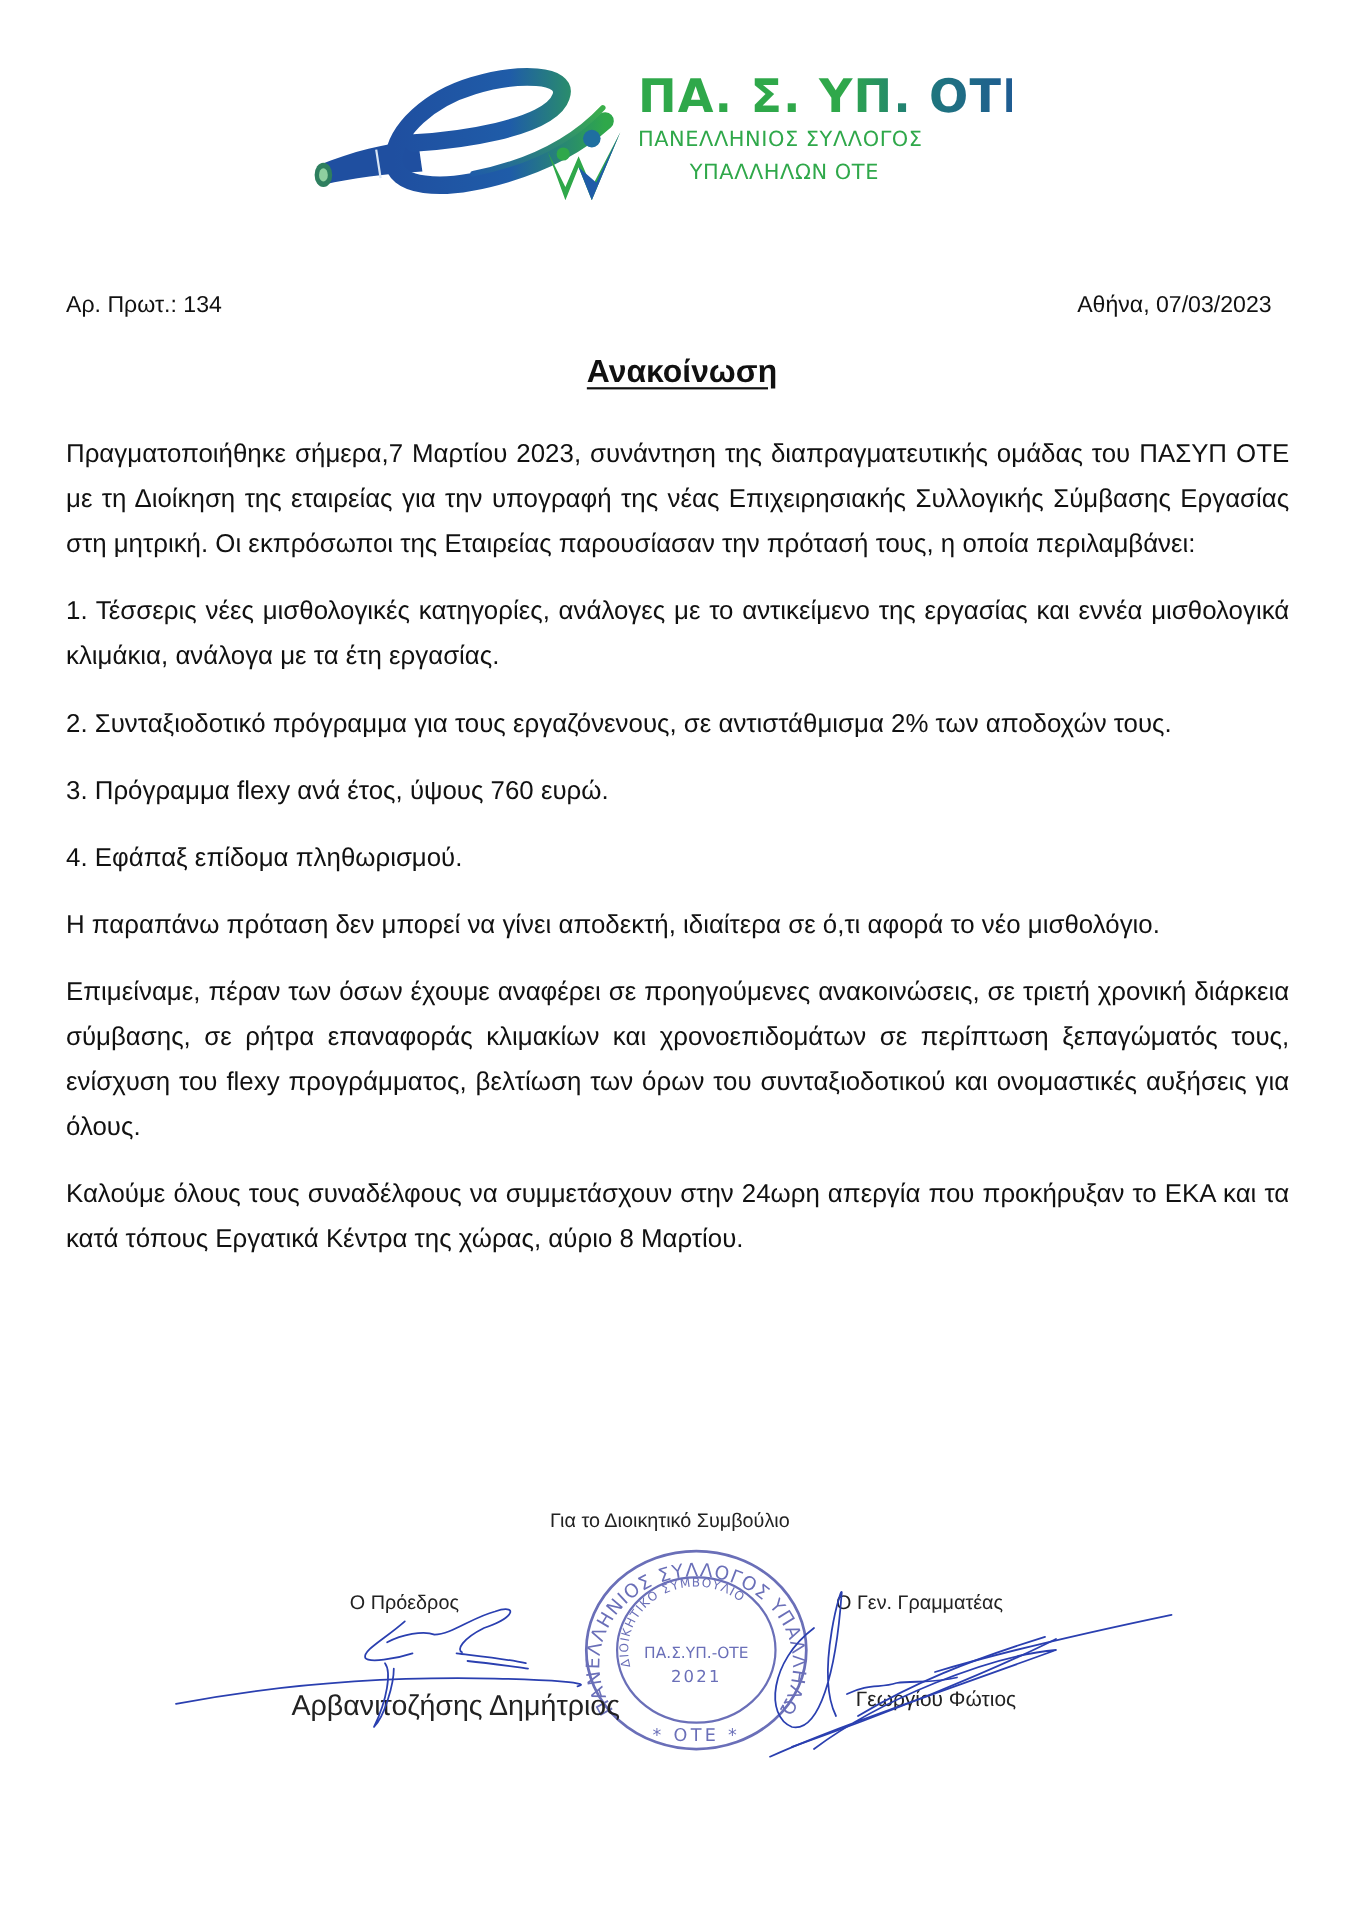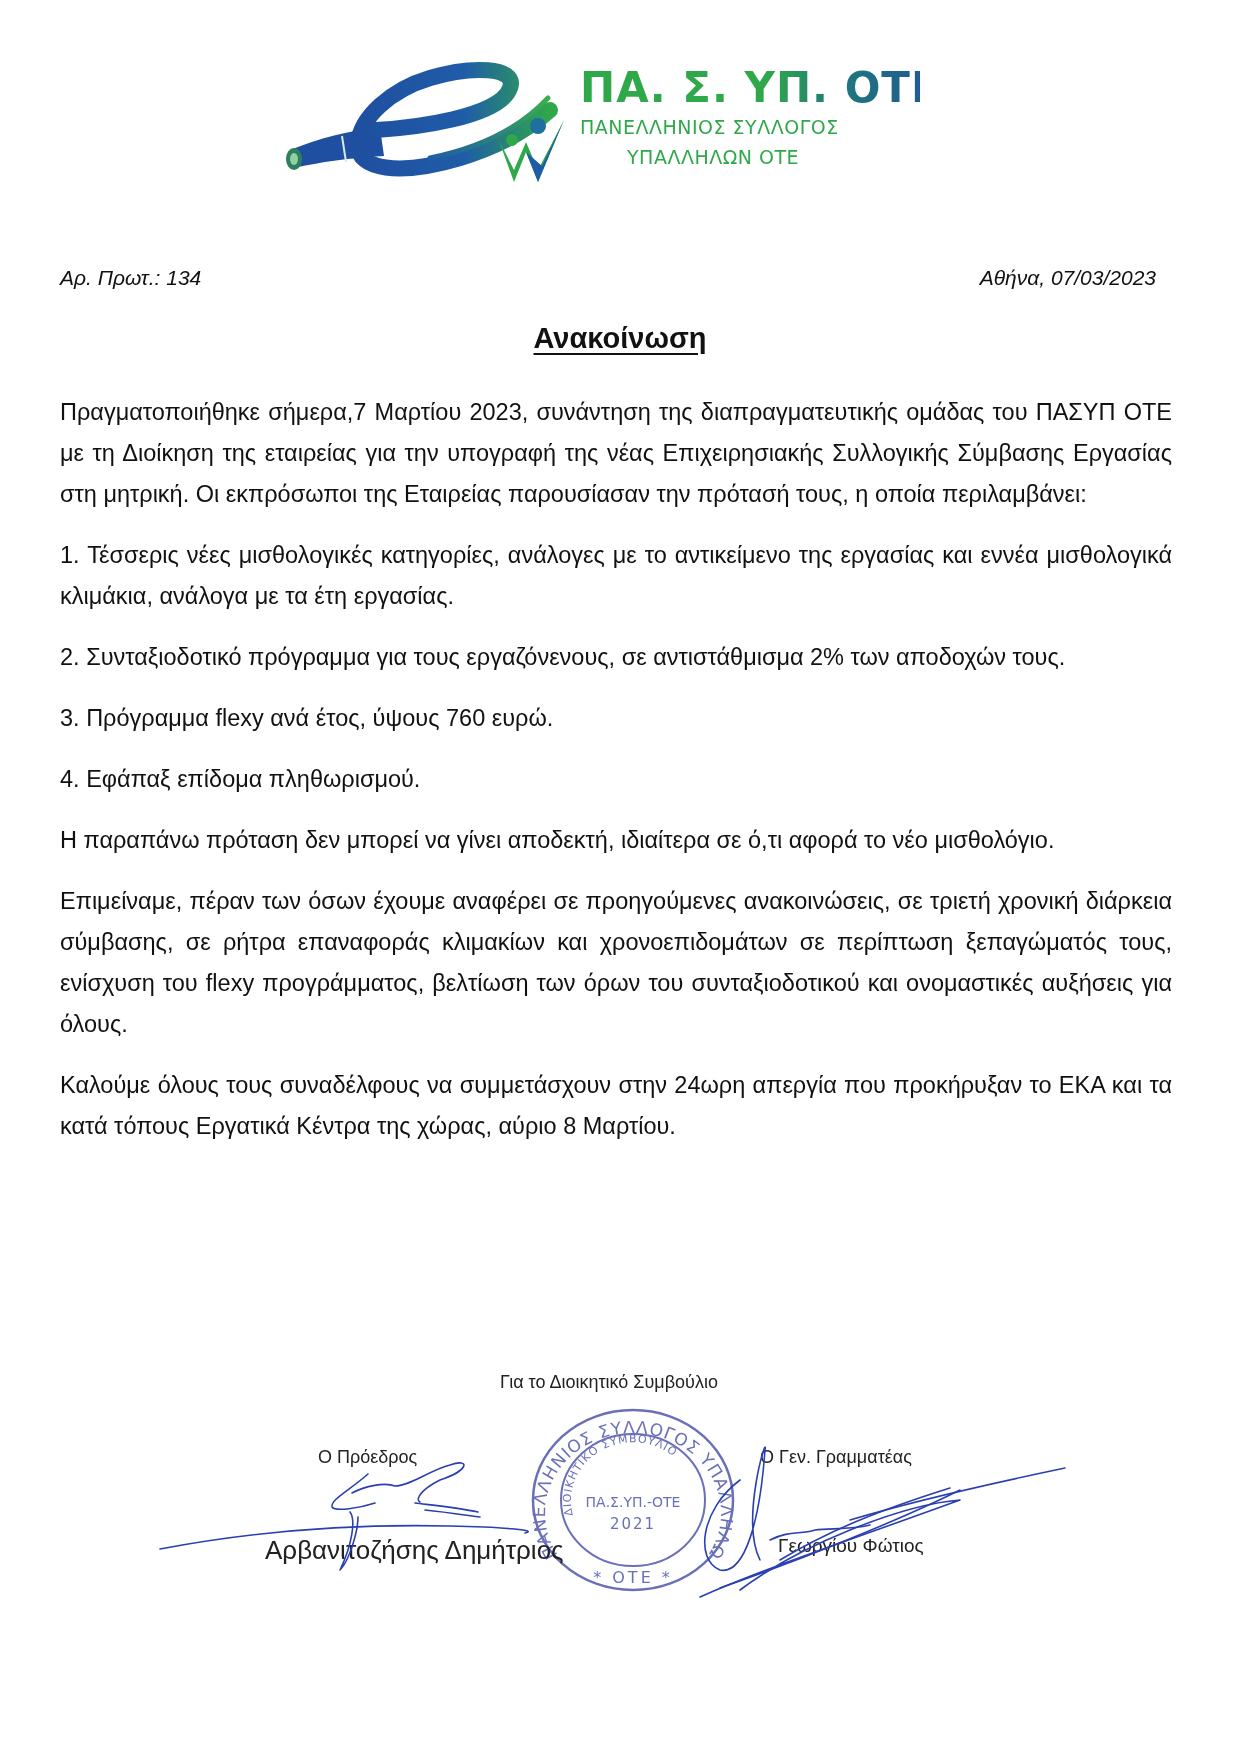--- a/index.html
+++ b/index.html
@@ -14,21 +14,21 @@
   .logo-title { font-family: "DejaVu Sans", sans-serif; font-weight: bold; font-size: 42px;
                 letter-spacing: 1px; line-height: 48px; white-space: nowrap;
                 background: linear-gradient(90deg, #2fa84a 0%, #2fa84a 55%, #1f7a7a 75%, #1f5c92 100%);
                 -webkit-background-clip: text; background-clip: text; color: transparent; }
   .logo-sub1, .logo-sub2 { font-family: "DejaVu Sans", sans-serif; font-size: 19px;
                 color: #2fa84a; letter-spacing: 0.5px; line-height: 30px; white-space: nowrap; }
   .logo-sub1 { margin-left: 0; }
   .logo-sub2 { margin-left: 47px; }
 
   
-  .meta-left, .meta-right { position: absolute; top: 266px; font-style: italic; font-size: 21px;
+  .meta-left, .meta-right { position: absolute; top: 266px; font-size: 21px;
                 font-family: "Liberation Sans", sans-serif; color: #111; }
   .meta-left { left: 60px; }
   .meta-right { right: 84px; }
 
   .title { position: absolute; top: 322px; left: 0; width: 1240px; text-align: center;
            font-size: 29px; font-weight: bold; text-decoration: underline; text-underline-offset: 5px; }
 
   
   .body { position: absolute; left: 60px; top: 392px; width: 1112px; font-size: 23.5px;
           line-height: 41px; text-align: justify; }

